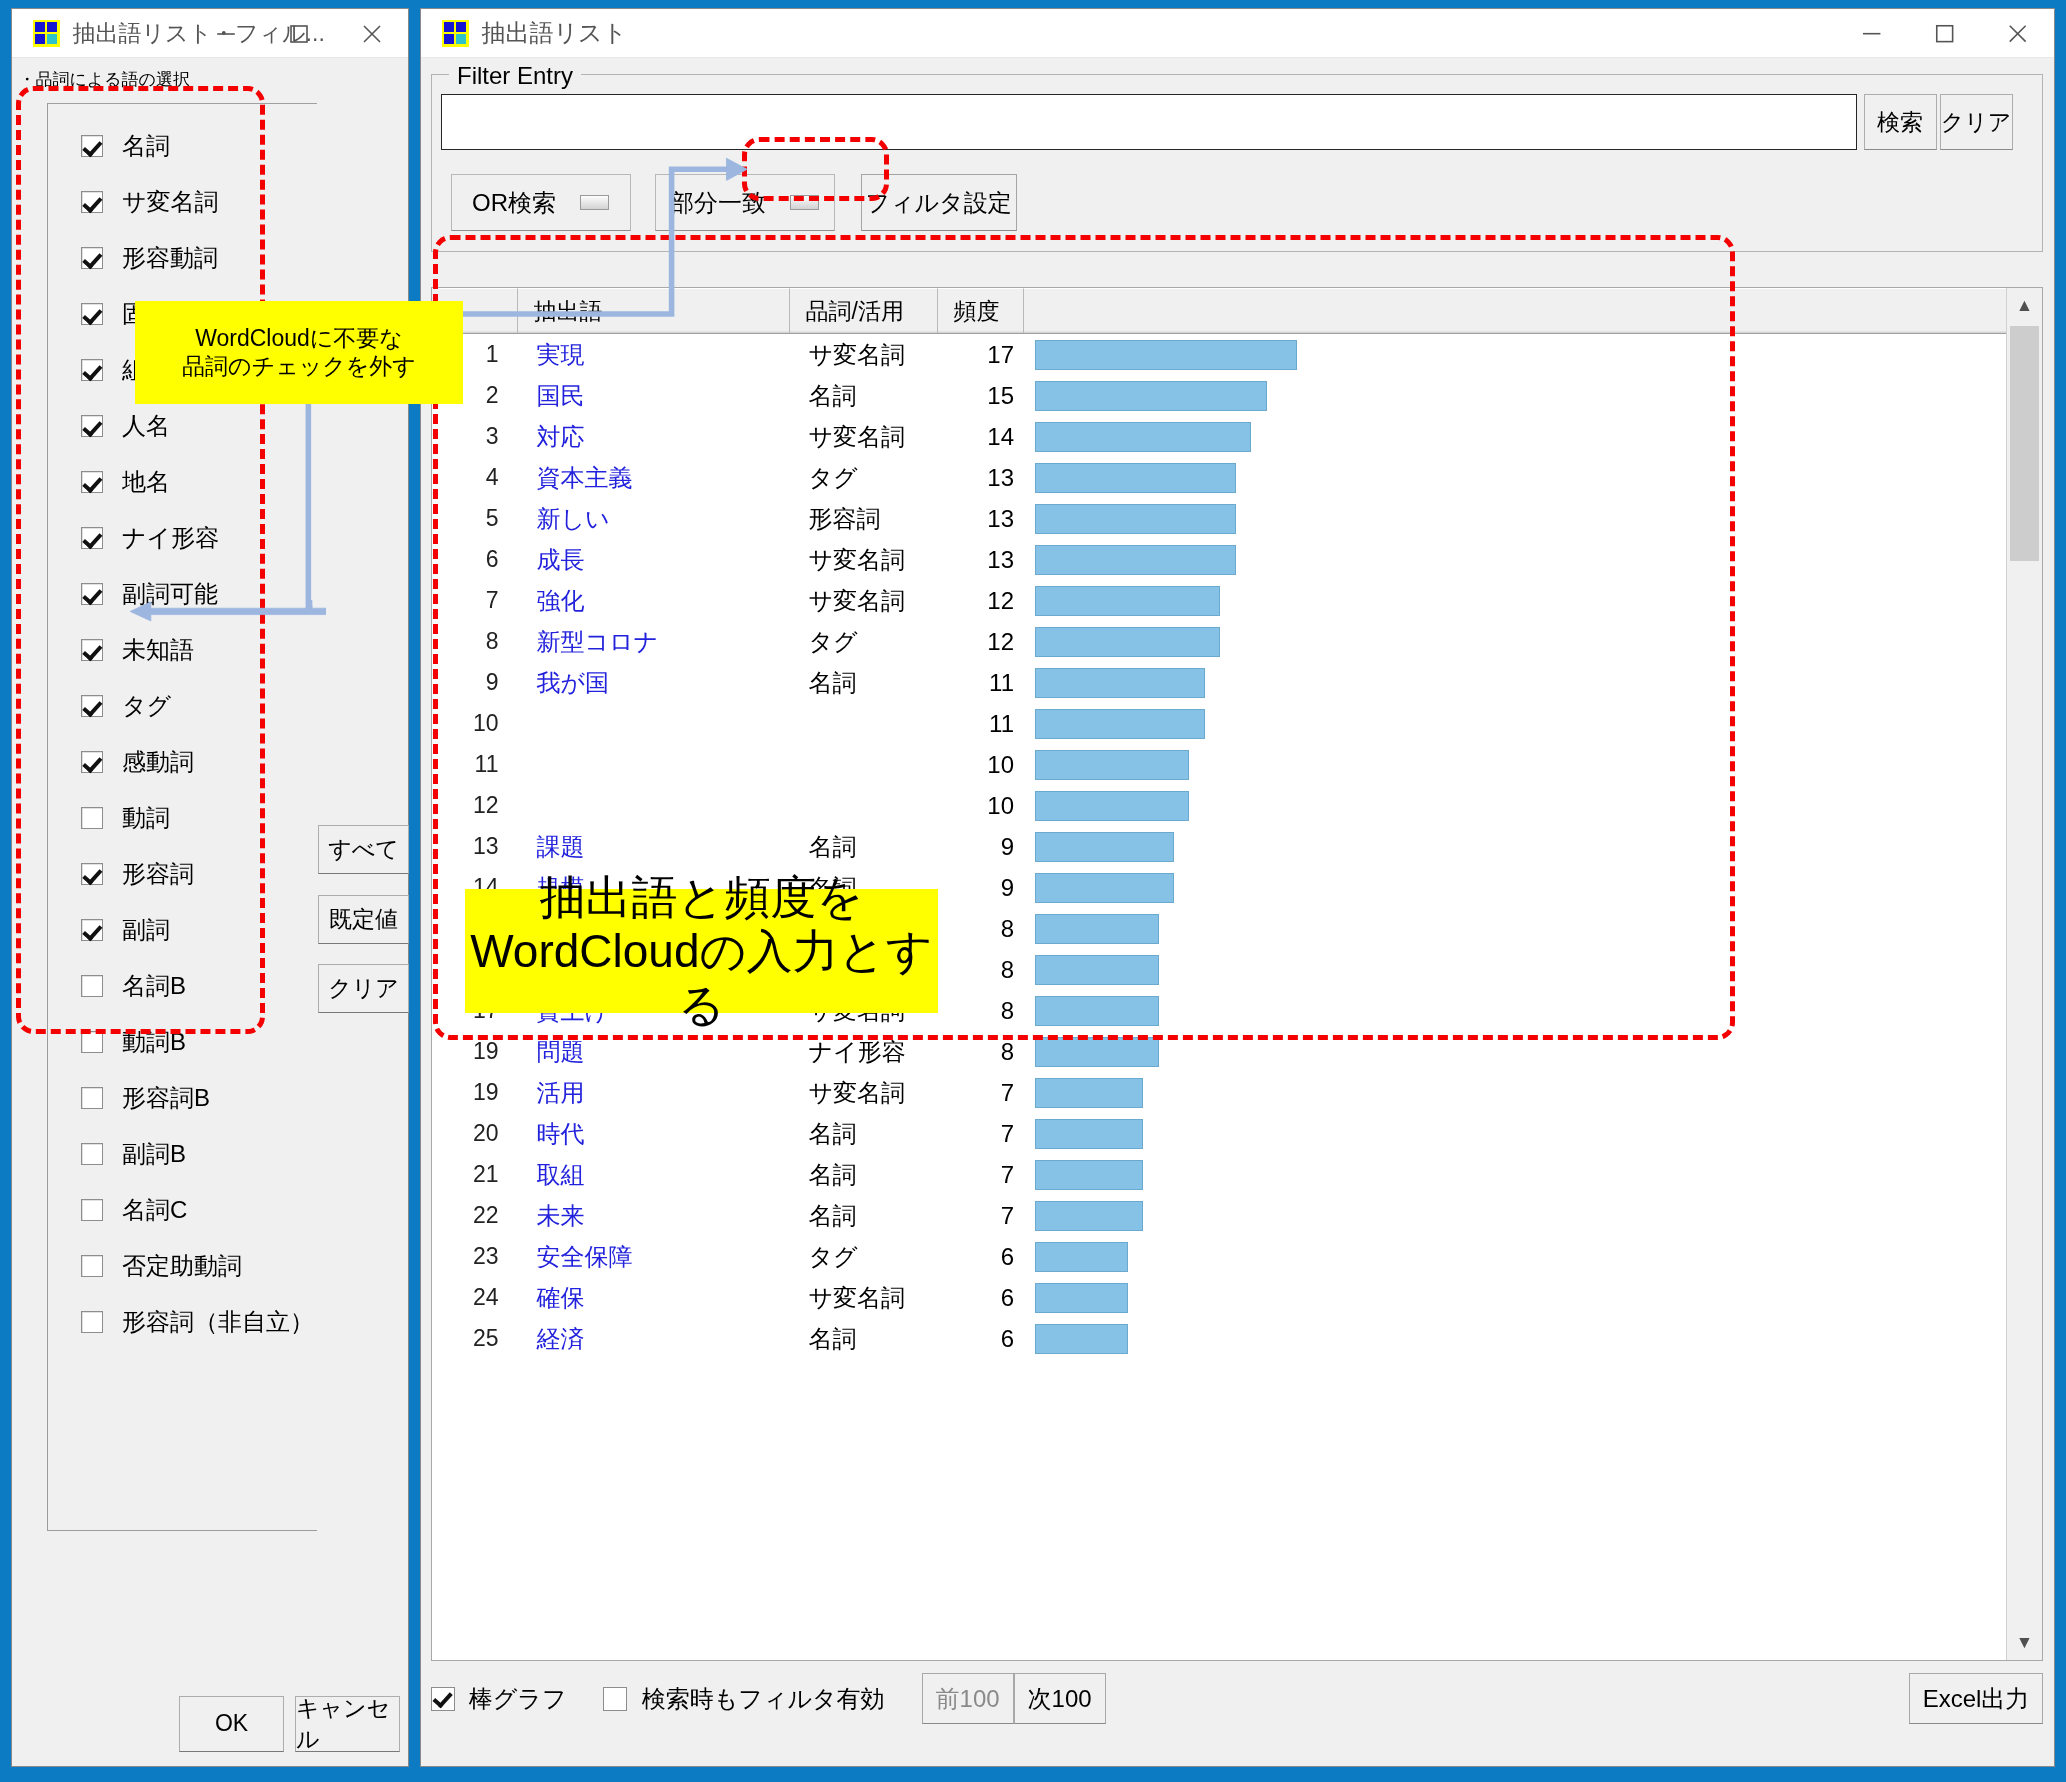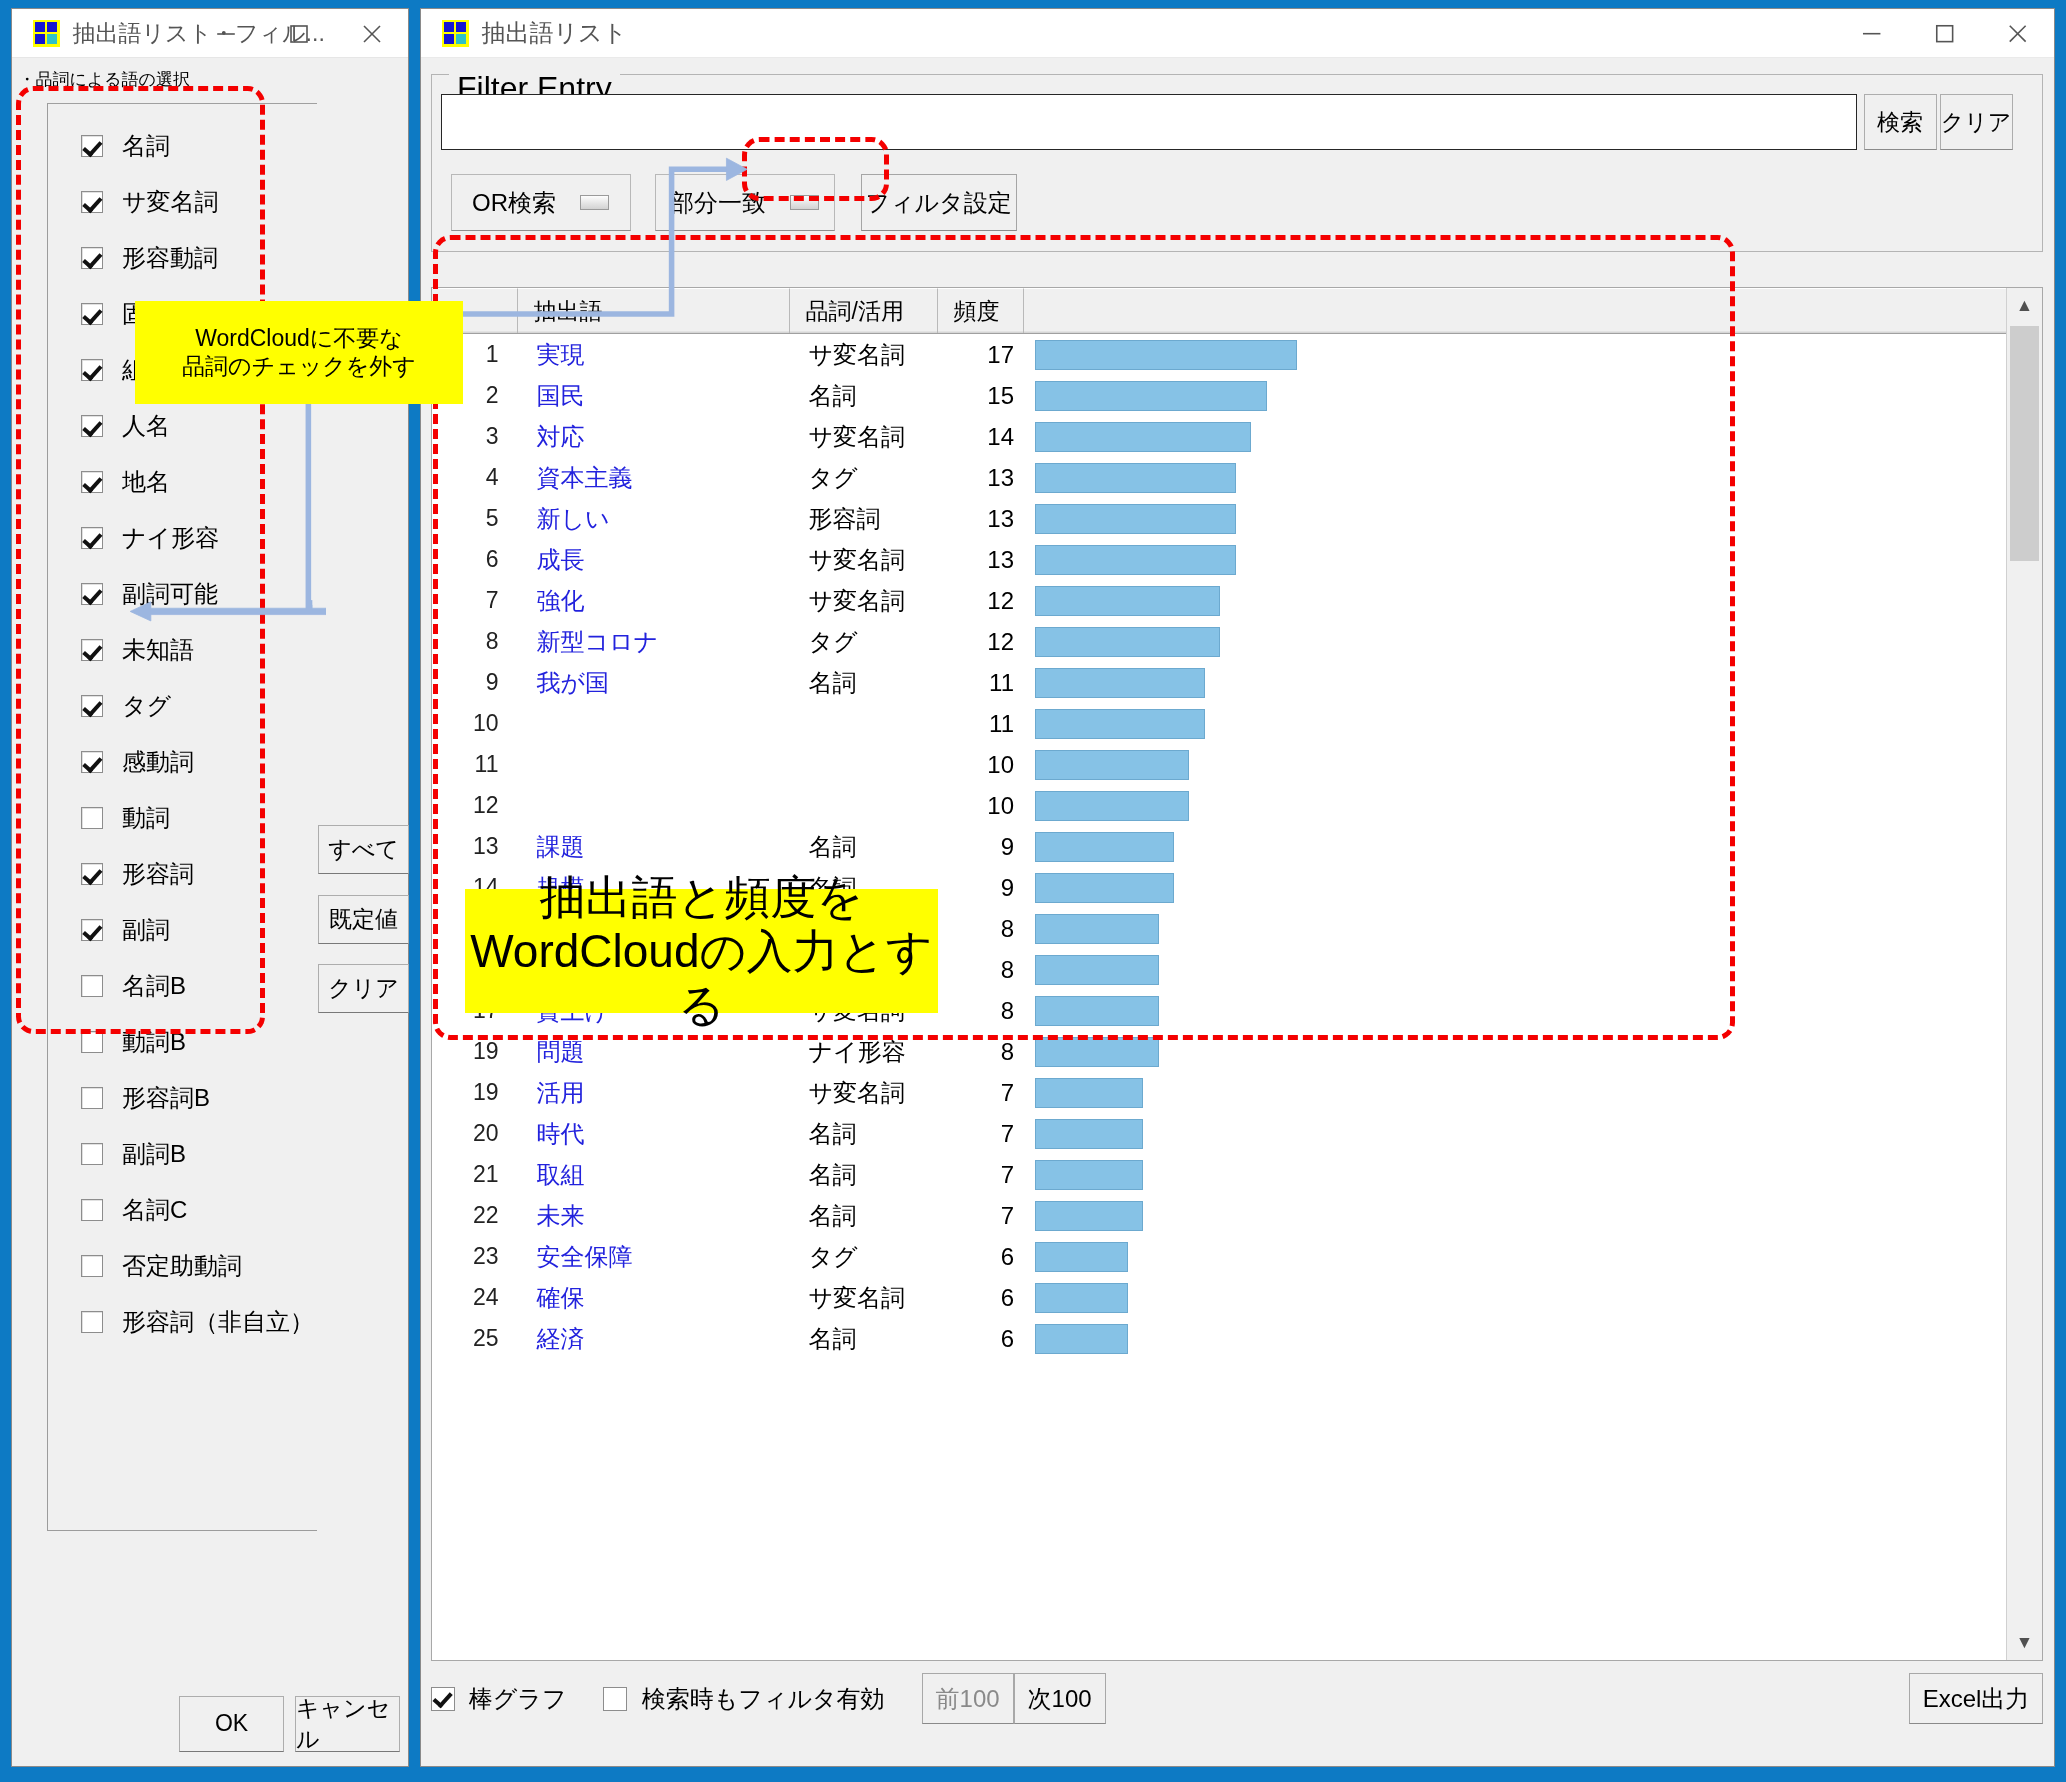--- a/index.html
+++ b/index.html
@@ -45,21 +45,21 @@
   .bottom-btns{position:absolute;right:8px;bottom:14.3px;display:flex;gap:11px;}
   .bottom-btns .gray-btn{width:105px;height:56px;margin:0;}
 
   
   #right-window{left:420px;top:8px;width:1635px;height:1759px;border:0.8px solid #8a8a8a;background:#f0f0f0;}
   #right-window .titlebar{border-bottom:0.8px solid #eaeaea;}
   .right-body{position:absolute;left:0;top:49px;right:0;bottom:0;background:#f0f0f0;}
 
   .filter-group{position:absolute;left:9.5px;top:16px;right:11px;height:178px;
                 border:0.8px solid #b4b4b4;box-sizing:border-box;}
-  .filter-legend{position:absolute;left:17.5px;top:-17.5px;background:#f0f0f0;padding:12px 8px;font-size:32px;color:#000;}
+  .filter-legend{position:absolute;left:17.5px;top:-17.5px;background:#f0f0f0;padding:4px 8px;font-size:24px;color:#000;}
   .filter-input{position:absolute;left:9.5px;top:19px;width:1416px;height:56px;background:#fff;
                 border:1.6px solid #262626;box-sizing:border-box;}
   .mini-btn{position:absolute;top:19px;height:56px;background:#f0f0f0;border:0.8px solid #adadad;
             display:flex;align-items:center;justify-content:center;font-size:23px;color:#000;box-sizing:border-box;
             border-bottom-color:#8a8a8a;}
   #btn-search{left:1432px;width:73px;}
   #btn-clear{left:1508px;width:73px;}
 
   .combo{position:absolute;top:99px;height:57px;background:#f0f0f0;border:0.8px solid #b8b8b8;
          box-sizing:border-box;display:flex;align-items:center;justify-content:center;

